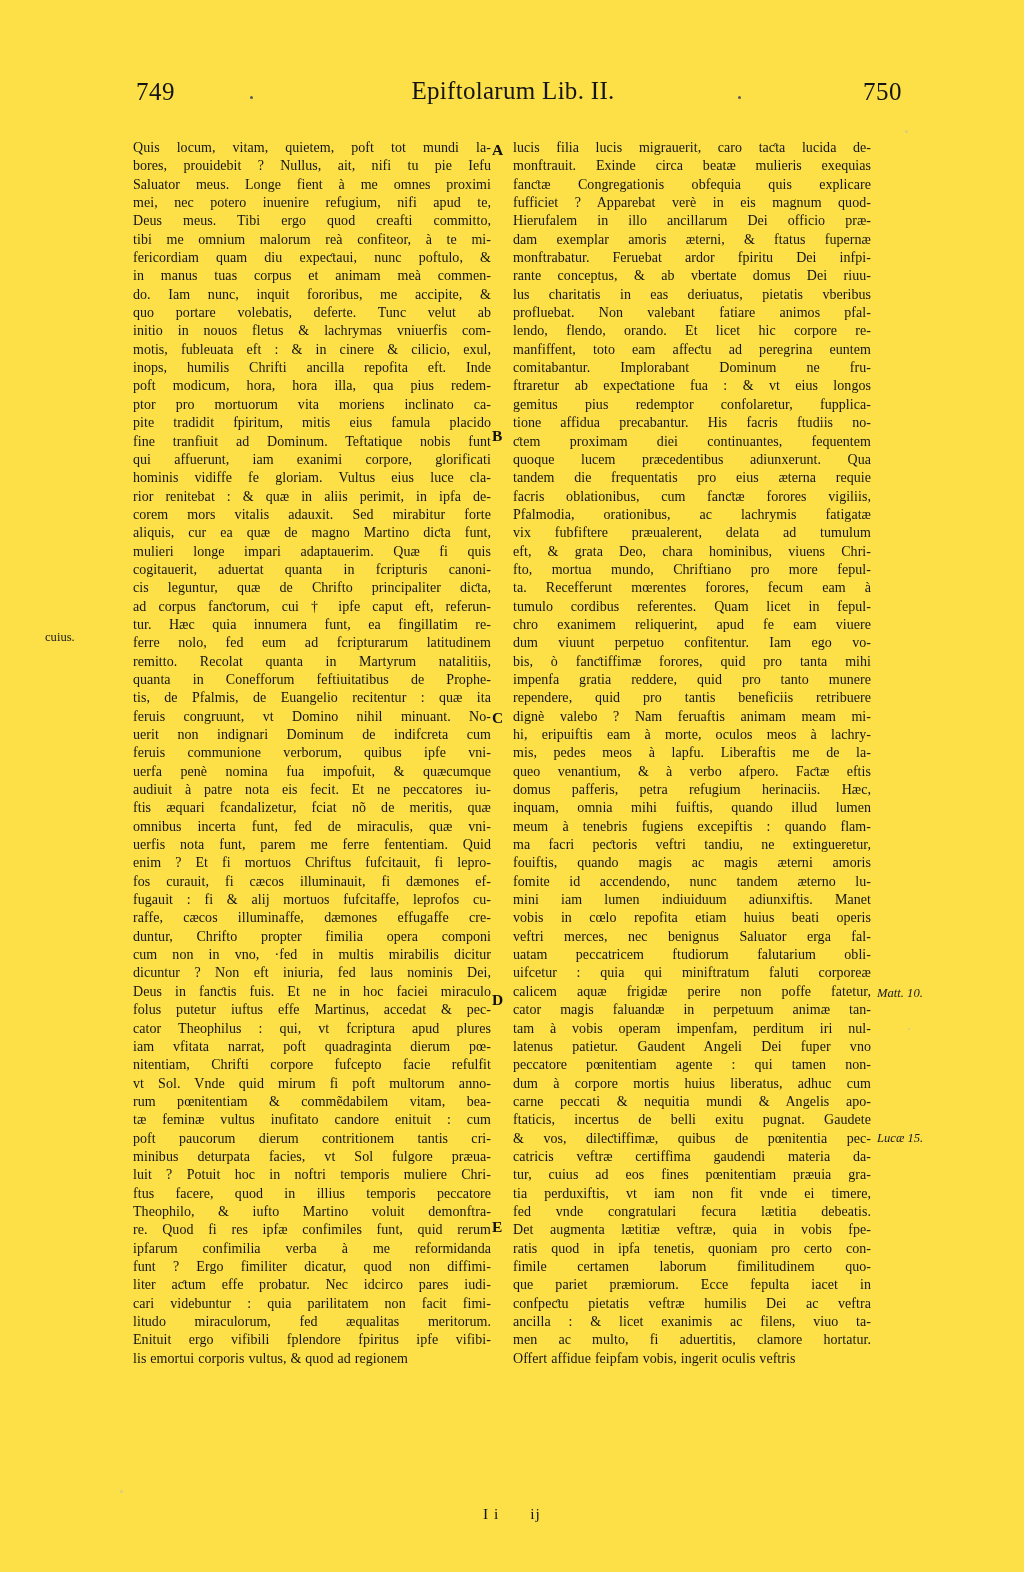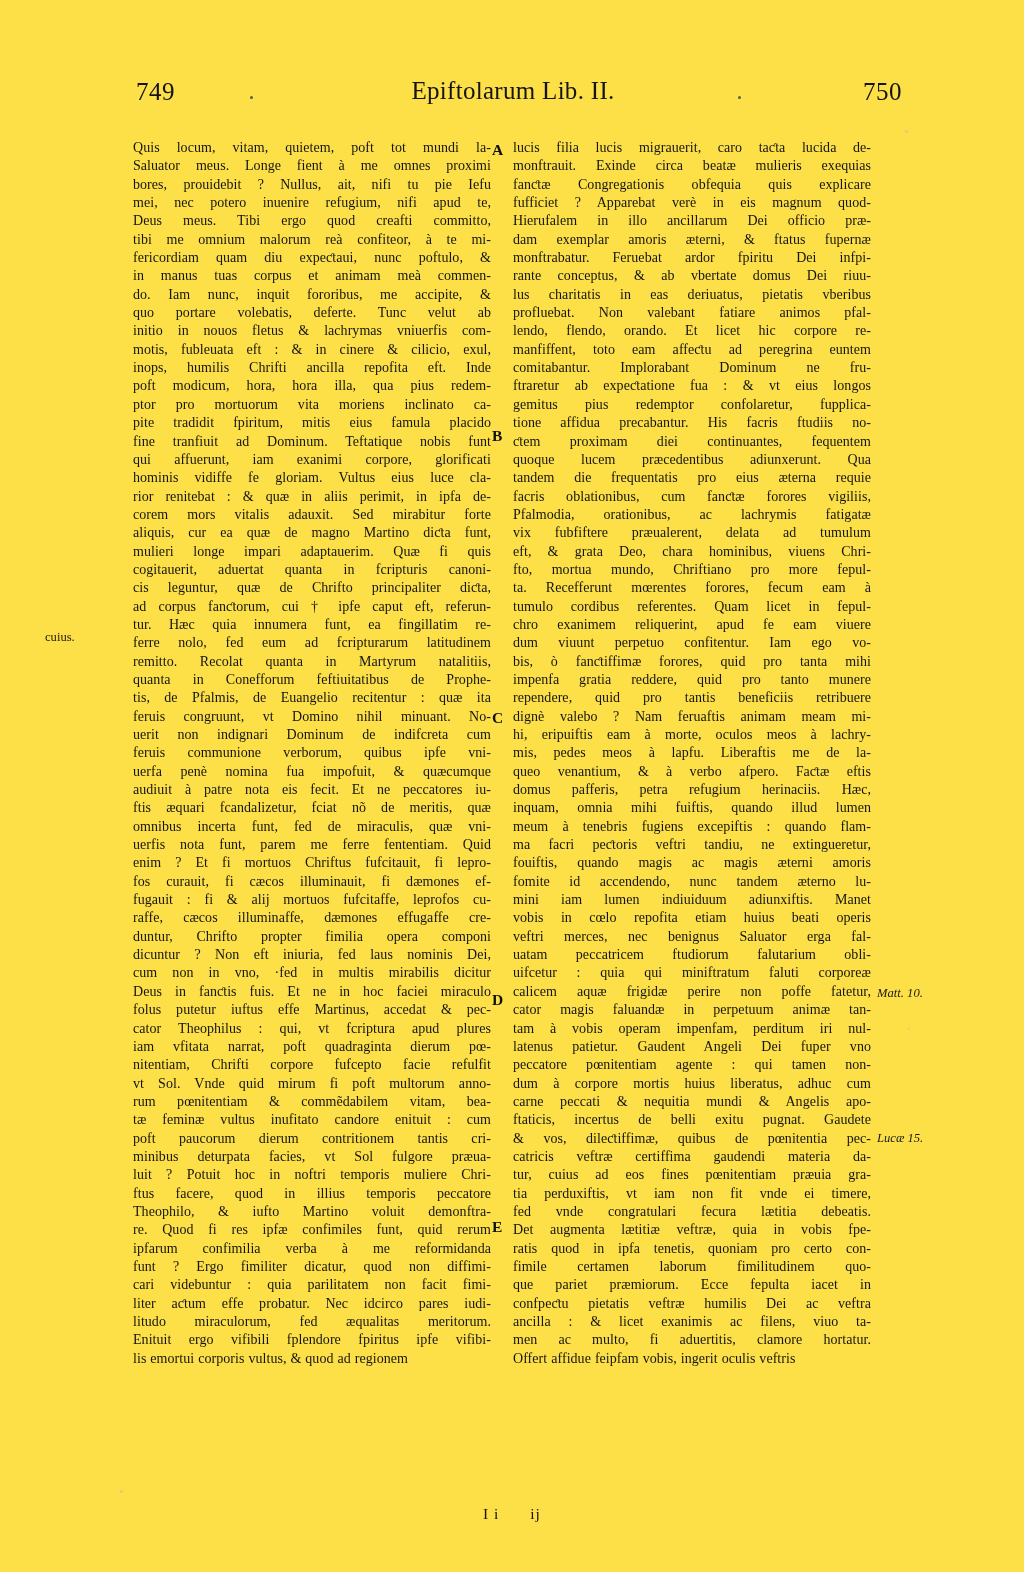--- a/index.html
+++ b/index.html
@@ -144,22 +144,22 @@
     <span class="folio folio-left">749</span>
     <span class="head-title">Epiftolarum Lib. II.</span>
     <span class="folio folio-right">750</span>
     <span class="head-dot d1"></span>
     <span class="head-dot d2"></span>
   </div>
 
   <div class="col col-left">
     <p>
         <span class="ln">Quis locum, vitam, quietem, poft tot mundi la-</span>
+        <span class="ln">bores, prouidebit ? Nullus, ait, nifi tu pie Iefu</span>
         <span class="ln">Saluator meus. Longe fient à me omnes proximi</span>
-        <span class="ln">bores, prouidebit ? Nullus, ait, nifi tu pie Iefu</span>
         <span class="ln">mei, nec potero inuenire refugium, nifi apud te,</span>
         <span class="ln">Deus meus. Tibi ergo quod creafti committo,</span>
         <span class="ln">tibi me omnium malorum reà confiteor, à te mi-</span>
         <span class="ln">fericordiam quam diu expeƈtaui, nunc poftulo, &amp;</span>
         <span class="ln">in manus tuas corpus et animam meà commen-</span>
         <span class="ln">do. Iam nunc, inquit fororibus, me accipite, &amp;</span>
         <span class="ln">quo portare volebatis, deferte. Tunc velut ab</span>
         <span class="ln">initio in nouos fletus &amp; lachrymas vniuerfis com-</span>
         <span class="ln">motis, fubleuata eft : &amp; in cinere &amp; cilicio, exul,</span>
         <span class="ln">inops, humilis Chrifti ancilla repofita eft. Inde</span>
@@ -187,40 +187,40 @@
         <span class="ln">uerfa penè nomina fua impofuit, &amp; quæcumque</span>
         <span class="ln">audiuit à patre nota eis fecit. Et ne peccatores iu-</span>
         <span class="ln">ftis æquari fcandalizetur, fciat nõ de meritis, quæ</span>
         <span class="ln">omnibus incerta funt, fed de miraculis, quæ vni-</span>
         <span class="ln">uerfis nota funt, parem me ferre fententiam. Quid</span>
         <span class="ln">enim ? Et fi mortuos Chriftus fufcitauit, fi lepro-</span>
         <span class="ln">fos curauit, fi cæcos illuminauit, fi dæmones ef-</span>
         <span class="ln">fugauit : fi &amp; alij mortuos fufcitaffe, leprofos cu-</span>
         <span class="ln">raffe, cæcos illuminaffe, dæmones effugaffe cre-</span>
         <span class="ln">duntur, Chrifto propter fimilia opera componi</span>
+        <span class="ln">cum non in vno, ·fed in multis mirabilis dicitur</span>
         <span class="ln">dicuntur ? Non eft iniuria, fed laus nominis Dei,</span>
-        <span class="ln">cum non in vno, ·fed in multis mirabilis dicitur</span>
         <span class="ln">Deus in fanƈtis fuis. Et ne in hoc faciei miraculo</span>
         <span class="ln">folus putetur iuftus effe Martinus, accedat &amp; pec-</span>
         <span class="ln">cator Theophilus : qui, vt fcriptura apud plures</span>
         <span class="ln">iam vfitata narrat, poft quadraginta dierum pœ-</span>
         <span class="ln">nitentiam, Chrifti corpore fufcepto facie refulfit</span>
         <span class="ln">vt Sol. Vnde quid mirum fi poft multorum anno-</span>
         <span class="ln">rum pœnitentiam &amp; commẽdabilem vitam, bea-</span>
         <span class="ln">tæ feminæ vultus inufitato candore enituit : cum</span>
         <span class="ln">poft paucorum dierum contritionem tantis cri-</span>
         <span class="ln">minibus deturpata facies, vt Sol fulgore præua-</span>
         <span class="ln">luit ? Potuit hoc in noftri temporis muliere Chri-</span>
         <span class="ln">ftus facere, quod in illius temporis peccatore</span>
         <span class="ln">Theophilo, &amp; iufto Martino voluit demonftra-</span>
         <span class="ln">re. Quod fi res ipfæ confimiles funt, quid rerum</span>
         <span class="ln">ipfarum confimilia verba à me reformidanda</span>
         <span class="ln">funt ? Ergo fimiliter dicatur, quod non diffimi-</span>
+        <span class="ln">liter aƈtum effe probatur. Nec idcirco pares iudi-</span>
         <span class="ln">cari videbuntur : quia parilitatem non facit fimi-</span>
-        <span class="ln">liter aƈtum effe probatur. Nec idcirco pares iudi-</span>
         <span class="ln">litudo miraculorum, fed æqualitas meritorum.</span>
         <span class="ln">Enituit ergo vifibili fplendore fpiritus ipfe vifibi-</span>
         <span class="ln flush">lis emortui corporis vultus, &amp; quod ad regionem</span>
       </p>
   </div>
 
   <div class="col col-right">
     <p>
         <span class="ln">lucis filia lucis migrauerit, caro taƈta lucida de-</span>
         <span class="ln">monftrauit. Exinde circa beatæ mulieris exequias</span>

